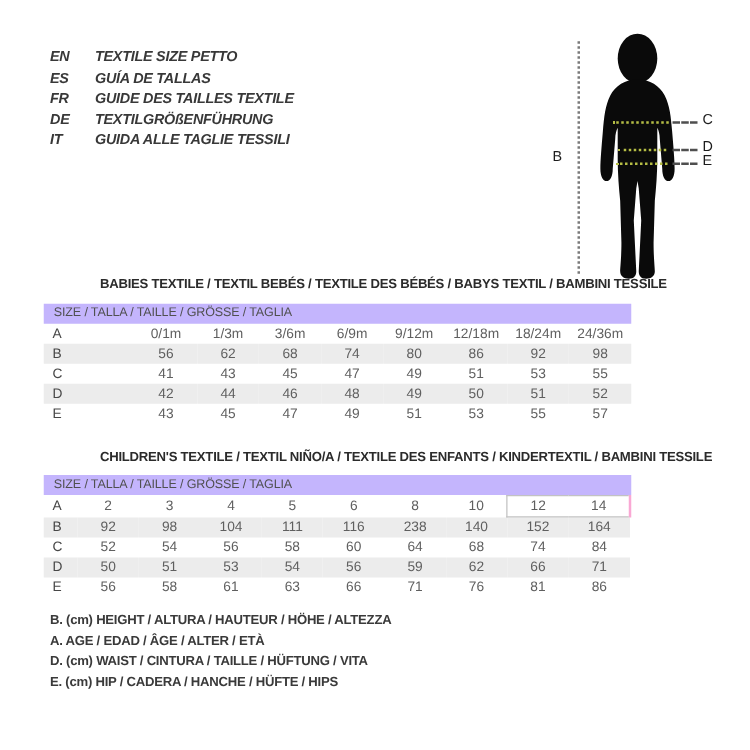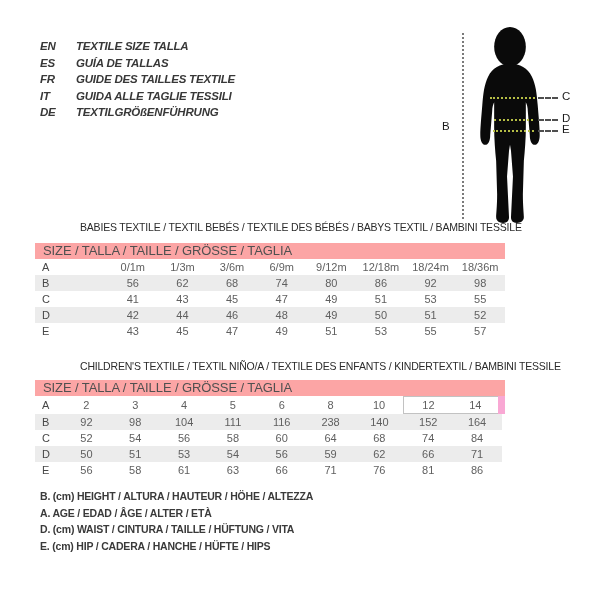--- a/index.html
+++ b/index.html
@@ -24,65 +24,65 @@
   .label-e{left:122px;top:103px;}
   .body-dots{position:absolute;height:0;border-top:2px dotted #b5bd45;}
   .guide-dash{position:absolute;height:0;border-top:2px dashed #4f4f4f;}
   .c-dots{left:50px;top:77px;width:45px;}
   .c-dash{left:98px;top:77px;width:20px;}
   .d-dots{left:54px;top:99px;width:39px;}
   .d-dash{left:98px;top:99px;width:20px;}
   .e-dots{left:53px;top:110px;width:41px;}
   .e-dash{left:98px;top:110px;width:20px;}
   
-  .section-title{position:absolute;left:40px;font-size:10.5px;font-weight:400;letter-spacing:-0.2px;color:#2b2b2b;white-space:nowrap;padding-left:40px;}
+  .section-title{position:absolute;left:40px;font-size:10.5px;font-weight:700;letter-spacing:-0.2px;color:#2b2b2b;white-space:nowrap;padding-left:40px;}
   .title-babies{top:221px;}
   .title-children{top:360px;}
-  .size-bar{position:absolute;left:35px;width:462px;height:16px;background:#fca5a5;
-    font-size:13px;color:#505050;line-height:16px;padding-left:8px;letter-spacing:-0.1px;}
+  .size-bar{position:absolute;left:35px;width:462px;height:16px;background:#c4b5fd;
+    font-size:10px;color:#505050;line-height:16px;padding-left:8px;letter-spacing:-0.1px;}
   .bar-babies{top:243px;}
   .bar-children{top:380px;}
   .size-table{position:absolute;left:35px;width:470px;border-collapse:collapse;table-layout:fixed;}
   .table-babies{top:259px;}
   .table-children{top:396px;}
   .size-table td{height:16px;padding:0;font-size:11px;color:#5f5f5f;text-align:center;vertical-align:middle;}
   .size-table td.rowlabel{text-align:left;padding-left:7px;color:#474747;}
   .table-babies td.rowlabel{width:66px;}
   .table-children td.rowlabel{width:20px;}
   .size-table tr.alt{background:#ececec;}
   .size-table td.hl{border-top:1px solid #c2c2c2;border-bottom:1px solid #c2c2c2;background:#ffffff;}
   .size-table td.hl-first{border-left:1px solid #c2c2c2;}
-  .size-table td.hl-last{border-right:7px solid #f9a8d4;}
+  .size-table td.hl-last{border-right:2px solid #f9a8d4;}
   
   .legend{position:absolute;left:40px;top:490px;}
   .legend-row{height:16.5px;font-size:10.5px;font-weight:700;letter-spacing:-0.2px;color:#3a3a3a;white-space:nowrap;}
 </style>
 </head>
 <body>
 
 <div class="lang-block">
   <div class="lang-row">
     <span class="lang-code">EN</span>
-    <span class="lang-label">TEXTILE SIZE TALLA</span>
+    <span class="lang-label">TEXTILE SIZE PETTO</span>
   </div>
   <div class="lang-row">
     <span class="lang-code">ES</span>
     <span class="lang-label">GUÍA DE TALLAS</span>
   </div>
   <div class="lang-row">
     <span class="lang-code">FR</span>
     <span class="lang-label">GUIDE DES TAILLES TEXTILE</span>
   </div>
   <div class="lang-row">
+    <span class="lang-code">DE</span>
+    <span class="lang-label">TEXTILGRÖßENFÜHRUNG</span>
+  </div>
+  <div class="lang-row">
     <span class="lang-code">IT</span>
     <span class="lang-label">GUIDA ALLE TAGLIE TESSILI</span>
-  </div>
-  <div class="lang-row">
-    <span class="lang-code">DE</span>
-    <span class="lang-label">TEXTILGRÖßENFÜHRUNG</span>
   </div>
 </div>
 
 <div class="figure">
   <svg class="silhouette" width="70" height="198" viewBox="0 0 70 200" aria-hidden="true">
     <ellipse cx="35" cy="21" rx="16" ry="20" fill="#0a0a0a"></ellipse>
     <path fill="#0a0a0a" d="M35 38 C25 38 17 43 13 51 C9 59 8 68 7 80 C6 92 5 103 5 110
       C5 116 7 120 10 120 C13 120 15 116 15 110 L17 86 C17 82 18 79 19 77 L19 102
       C19 114 20 126 21 136 L22 170 C22 182 21 190 21 193 C21 197 24 199 28 199
       C32 199 34 197 34 193 L32 152 L34 126 L35 120 L36 126 L38 152 L36 193
@@ -109,21 +109,21 @@
   <tbody>
       <tr>
         <td class="rowlabel">A</td>
         <td>0/1m</td>
         <td>1/3m</td>
         <td>3/6m</td>
         <td>6/9m</td>
         <td>9/12m</td>
         <td>12/18m</td>
         <td>18/24m</td>
-        <td>18/36m</td>
+        <td>24/36m</td>
       </tr>
       <tr class="alt">
         <td class="rowlabel">B</td>
         <td>56</td>
         <td>62</td>
         <td>68</td>
         <td>74</td>
         <td>80</td>
         <td>86</td>
         <td>92</td>

